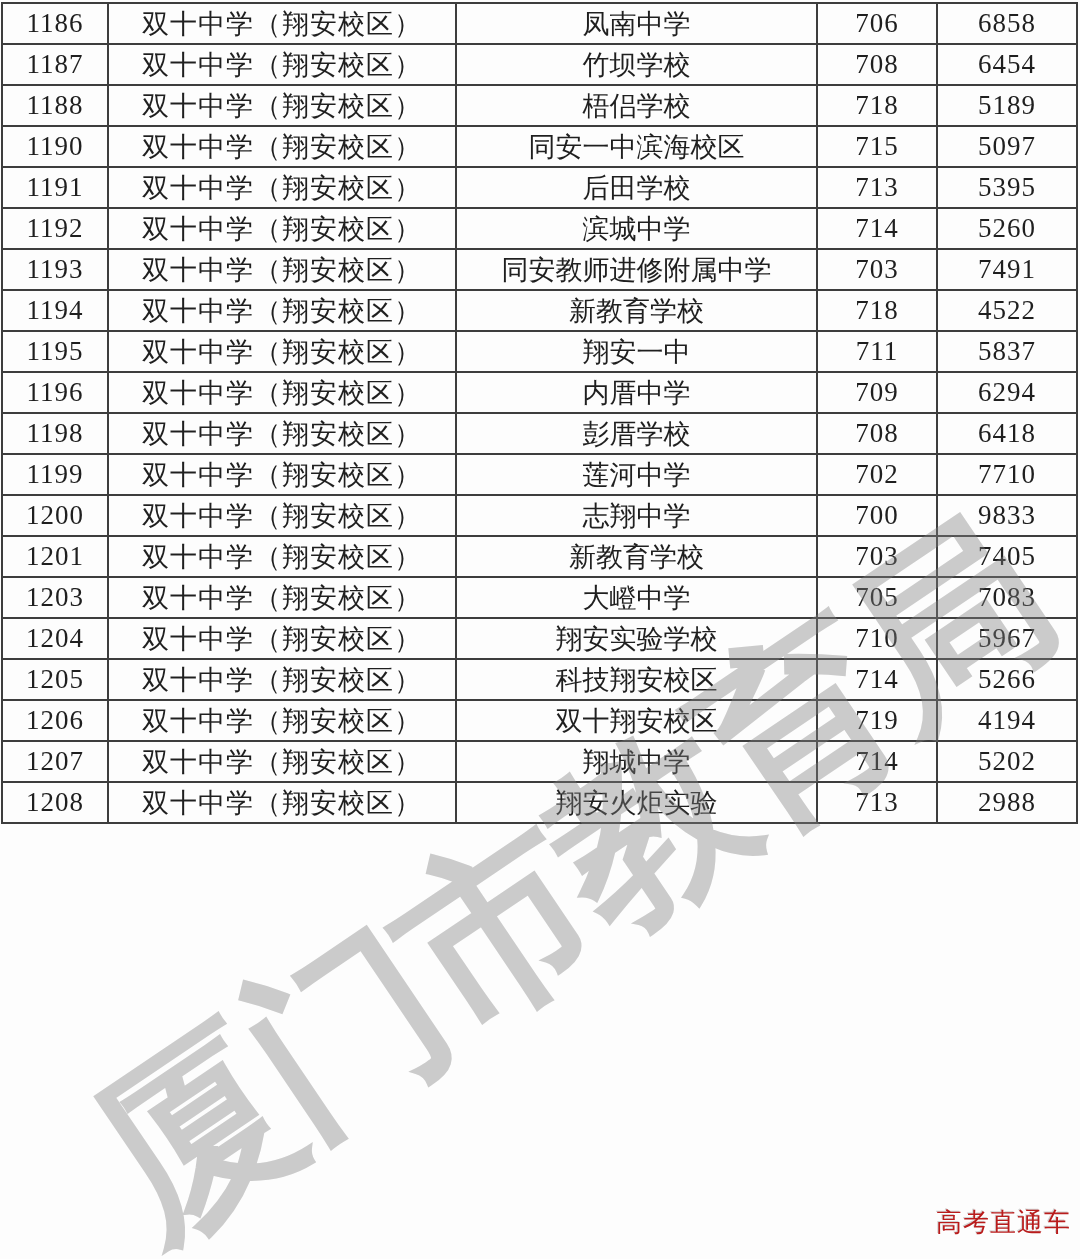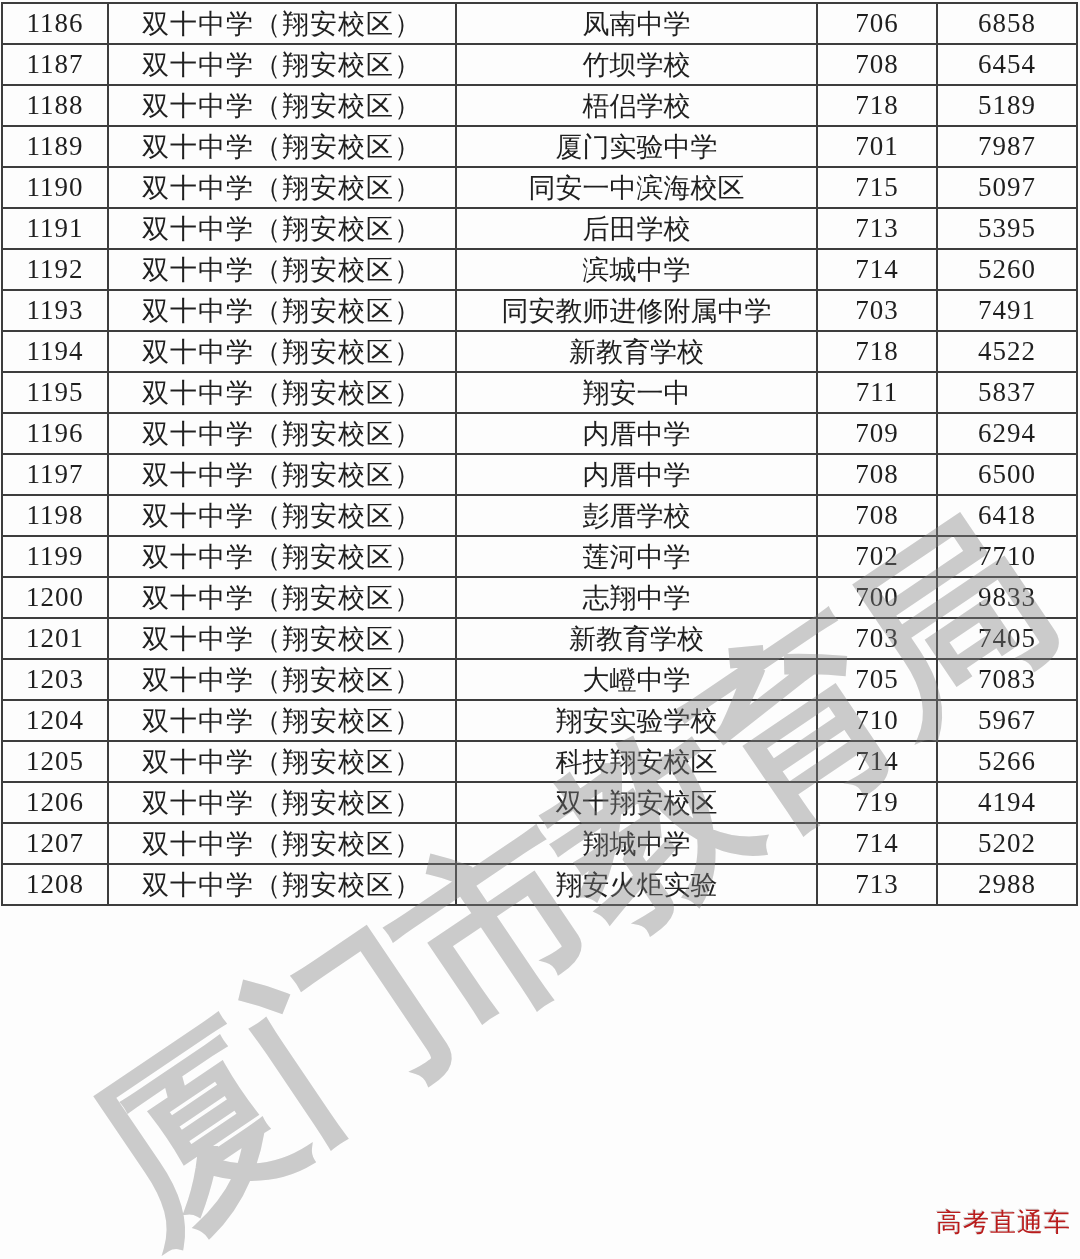--- a/index.html
+++ b/index.html
@@ -112,27 +112,20 @@
     </tr>
 
     <tr>
       <td class="c1">1188</td>
       <td class="c2">双十中学（翔安校区）</td>
       <td class="c3">梧侣学校</td>
       <td class="c4">718</td>
       <td class="c5">5189</td>
     </tr>
 
-    <tr>
-      <td class="c1">1189</td>
-      <td class="c2">双十中学（翔安校区）</td>
-      <td class="c3">厦门实验中学</td>
-      <td class="c4">701</td>
-      <td class="c5">7987</td>
-    </tr>
 
     <tr>
       <td class="c1">1190</td>
       <td class="c2">双十中学（翔安校区）</td>
       <td class="c3">同安一中滨海校区</td>
       <td class="c4">715</td>
       <td class="c5">5097</td>
     </tr>
 
     <tr>
@@ -176,27 +169,20 @@
     </tr>
 
     <tr>
       <td class="c1">1196</td>
       <td class="c2">双十中学（翔安校区）</td>
       <td class="c3">内厝中学</td>
       <td class="c4">709</td>
       <td class="c5">6294</td>
     </tr>
 
-    <tr>
-      <td class="c1">1197</td>
-      <td class="c2">双十中学（翔安校区）</td>
-      <td class="c3">内厝中学</td>
-      <td class="c4">708</td>
-      <td class="c5">6500</td>
-    </tr>
 
     <tr>
       <td class="c1">1198</td>
       <td class="c2">双十中学（翔安校区）</td>
       <td class="c3">彭厝学校</td>
       <td class="c4">708</td>
       <td class="c5">6418</td>
     </tr>
 
     <tr>

